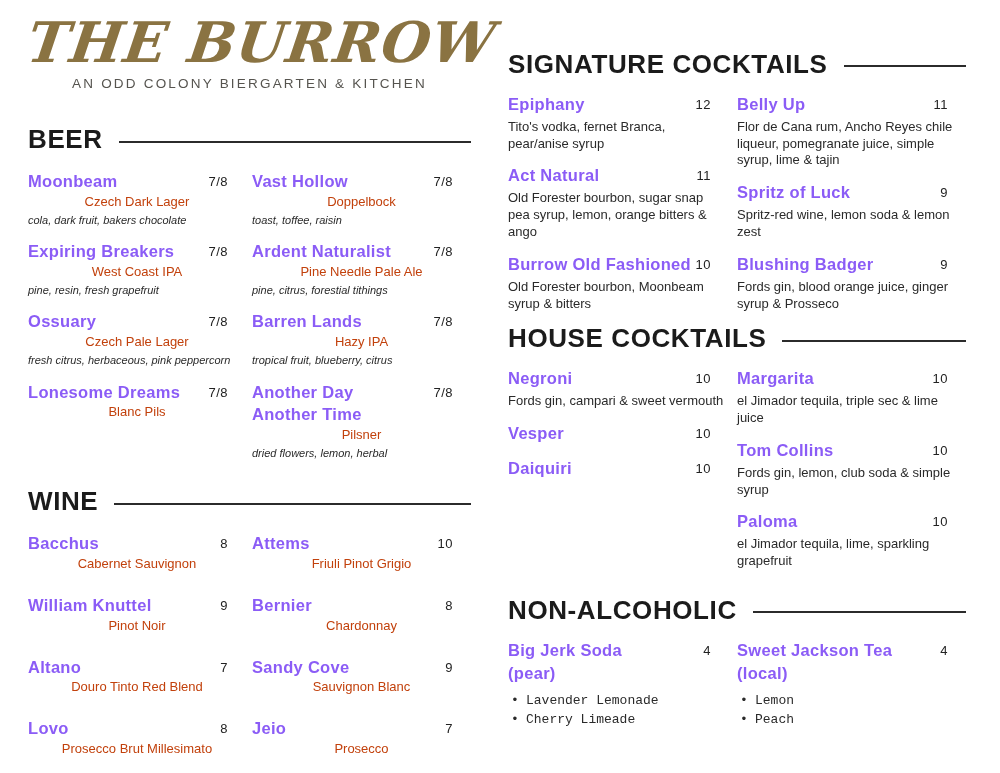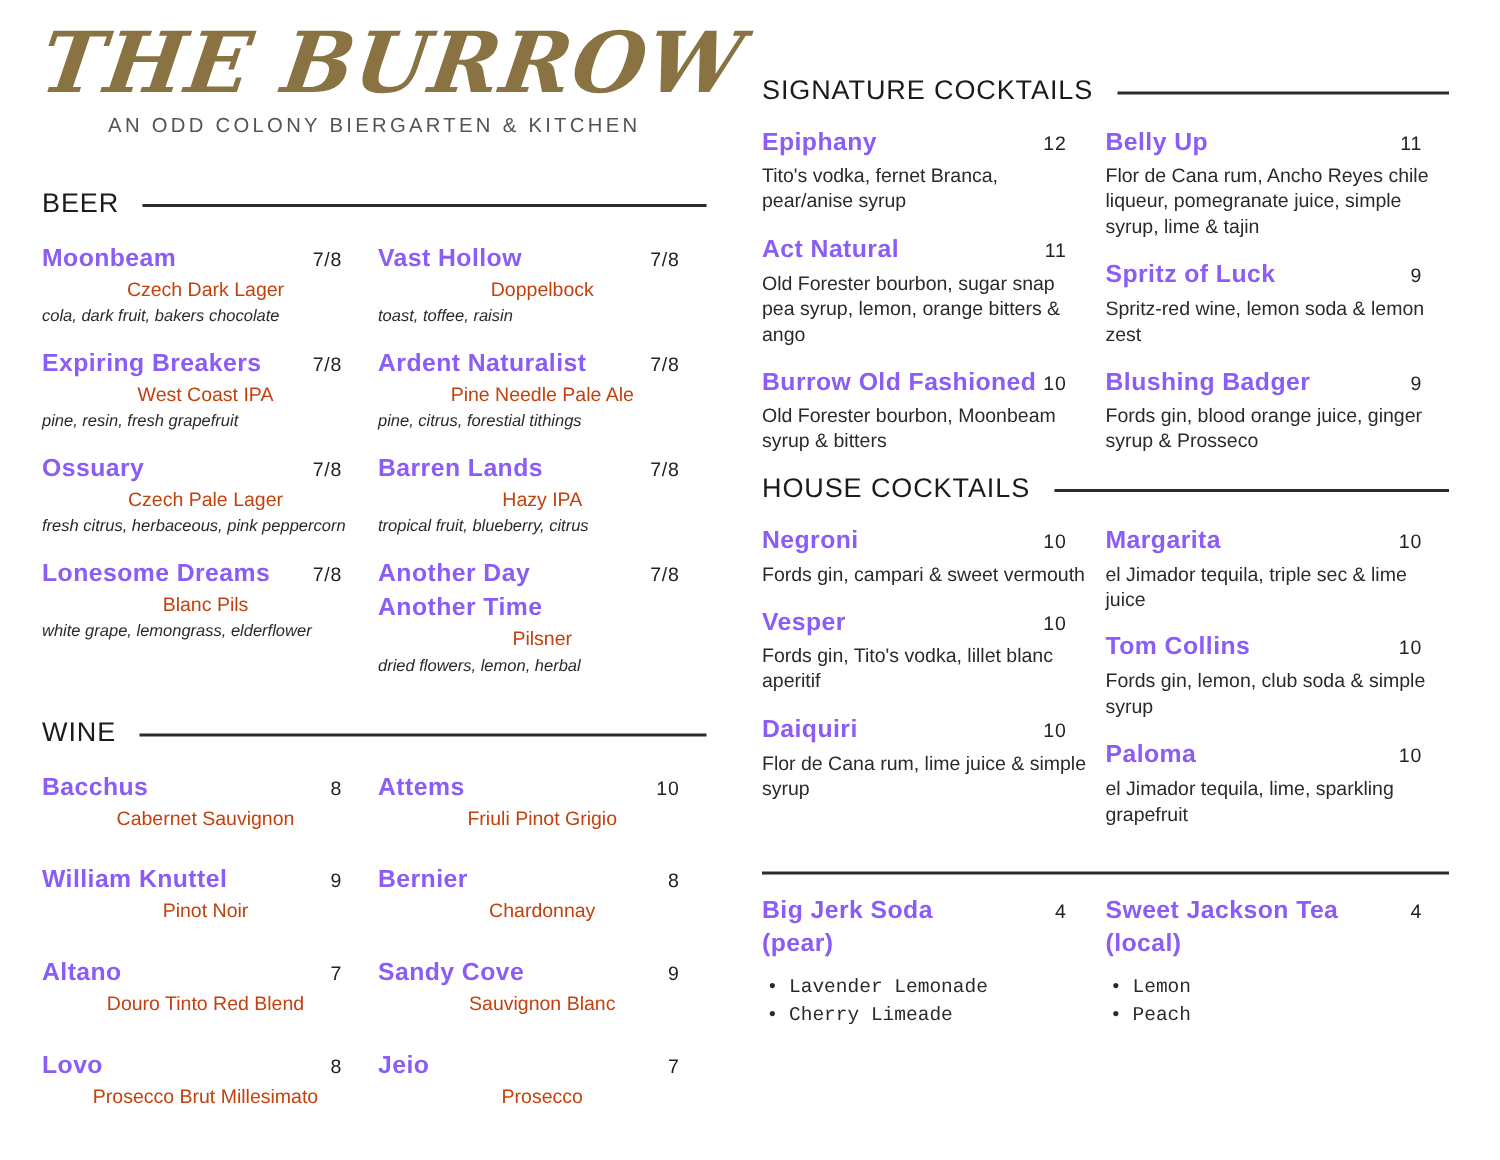--- a/index.html
+++ b/index.html
@@ -29,21 +29,21 @@
   }
   .tagline {
     margin-top: 4px;
     font-size: 13.5px; letter-spacing: 2.2px;
     color: #56544f; white-space: nowrap;
   }
 
   
   .sec-head { display: flex; align-items: center; gap: 16px; }
   .sec-head .t {
-    font-weight: 400; font-size: 18px; letter-spacing: 0.6px;
+    font-weight: 700; font-size: 26px; letter-spacing: 0.6px;
     color: #1b1b1b; white-space: nowrap; line-height: 1.15;
   }
   .sec-head .rule { flex: 1; border-top: 2px solid #2b2b2b; margin-top: 3px; }
   .beer-head  { margin-top: 34px; }
   .wine-head  { margin-top: 14px; }
   .house-head { margin-top: 0; }
   .na-head    { margin-top: 14px; }
 
   
   .cols { display: flex; }
@@ -124,21 +124,20 @@
           <div class="istyle">Czech Pale Lager</div>
           <div class="inotes">fresh citrus, herbaceous, pink peppercorn</div>
         </div>
 
         <div class="item">
           <div class="itop">
             <span class="iname">Lonesome Dreams</span>
             <span class="iprice">7/8</span>
           </div>
           <div class="istyle">Blanc Pils</div>
-          <div class="inotes">white grape, lemongrass, elderflower</div>
         </div>
 
       </div>
       <div class="c2">
 
         <div class="item">
           <div class="itop">
             <span class="iname">Vast Hollow</span>
             <span class="iprice">7/8</span>
           </div>
@@ -334,29 +333,27 @@
             <span class="iprice">10</span>
           </div>
           <div class="idesc">Fords gin, campari &amp; sweet vermouth</div>
         </div>
 
         <div class="item">
           <div class="itop">
             <span class="iname">Vesper</span>
             <span class="iprice">10</span>
           </div>
-          <div class="idesc">Fords gin, Tito's vodka, lillet blanc aperitif</div>
         </div>
 
         <div class="item">
           <div class="itop">
             <span class="iname">Daiquiri</span>
             <span class="iprice">10</span>
           </div>
-          <div class="idesc">Flor de Cana rum, lime juice &amp; simple syrup</div>
         </div>
 
       </div>
       <div class="c2">
 
         <div class="item">
           <div class="itop">
             <span class="iname">Margarita</span>
             <span class="iprice">10</span>
           </div>
@@ -376,20 +373,21 @@
             <span class="iname">Paloma</span>
             <span class="iprice">10</span>
           </div>
           <div class="idesc">el Jimador tequila, lime, sparkling grapefruit</div>
         </div>
 
       </div>
     </div>
 
     <div class="sec-head na-head">
+      <div class="t">NON-ALCOHOLIC</div>
       <div class="rule"></div>
     </div>
 
     <div class="cols cockt-cols">
       <div class="c1">
 
         <div class="item na-item">
           <div class="itop">
             <span class="iname">Big Jerk Soda (pear)</span>
             <span class="iprice">4</span>

